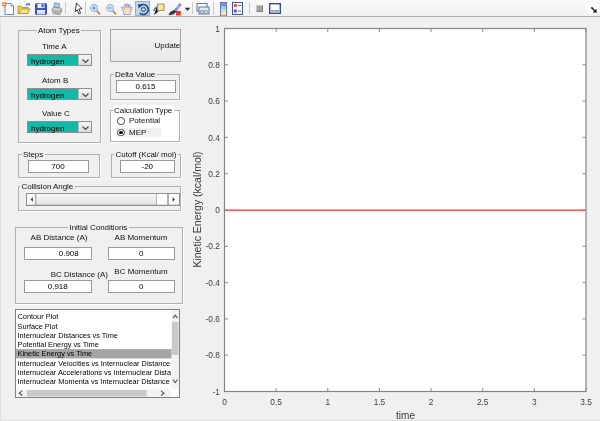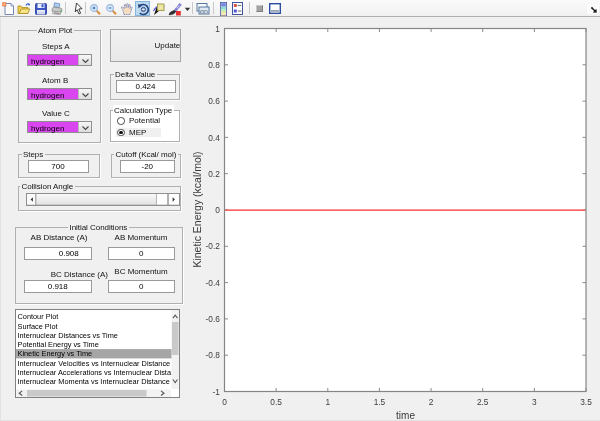--- a/index.html
+++ b/index.html
@@ -3,21 +3,21 @@
 <meta charset="utf-8">
 <style>
 html,body{margin:0;padding:0;}
 *{box-sizing:border-box;}
 body{width:600px;height:421px;background:#f0f0f0;font-family:"Liberation Sans",sans-serif;position:relative;overflow:hidden;box-shadow:inset 1px 0 0 #e2e2e2,inset 0 -1px 0 #e2e2e2;}
 .abs{position:absolute;}
 .panel{position:absolute;border:1px solid #b0b0b0;box-shadow:1px 1px 0 #fdfdfd, inset 1px 1px 0 #fdfdfd00;}
 .ptitle{position:absolute;top:-6px;background:#f0f0f0;font-size:8px;color:#111;padding:0 1.5px;white-space:nowrap;line-height:11px;letter-spacing:-0.05px;}
 .lbl{position:absolute;font-size:8px;color:#111;white-space:nowrap;}
 .edit{position:absolute;background:#fff;border:1px solid #999;font-size:8px;color:#000;text-align:center;line-height:12px;}
-.combo{position:absolute;background:#d946ef;border:1px solid #8f8f8f;}
+.combo{position:absolute;background:#14b8a6;border:1px solid #8f8f8f;}
 .combo .txt{position:absolute;left:3px;top:1.5px;font-size:8px;color:#000;line-height:10px;}
 .combo .btn{position:absolute;right:0;top:0;bottom:0;width:13px;background:linear-gradient(#f6f6f6,#dcdcdc);border-left:1px solid #bbb;}
 .combo .btn svg{position:absolute;left:2px;top:3px;}
 </style>
 </head>
 <body>
 
 <div class="abs" id="toolbar" style="left:0;top:0;width:600px;height:17px;background:linear-gradient(#fafafa,#f1f1f1);border-bottom:1px solid #aeaeae;">
     <svg style="position:absolute;left:2px;top:1.5px;" width="14" height="14" viewBox="0 0 14 14">
       <path d="M3 1.5 H9 L11.5 4 V12.5 H3 Z" fill="#fdfdff" stroke="#7787b8" stroke-width="1"></path>
@@ -182,23 +182,23 @@
     <text x="219.8" y="249.4" font-size="8.3px" fill="#3c3c3c" text-anchor="end" font-family="Liberation Sans">-0.2</text>
     <text x="219.8" y="285.70000000000005" font-size="8.3px" fill="#3c3c3c" text-anchor="end" font-family="Liberation Sans">-0.4</text>
     <text x="219.8" y="322" font-size="8.3px" fill="#3c3c3c" text-anchor="end" font-family="Liberation Sans">-0.6</text>
     <text x="219.8" y="358.3" font-size="8.3px" fill="#3c3c3c" text-anchor="end" font-family="Liberation Sans">-0.8</text>
     <text x="219.8" y="394.6" font-size="8.3px" fill="#3c3c3c" text-anchor="end" font-family="Liberation Sans">-1</text>
     <text x="405.5" y="418.5" font-size="10px" fill="#3a3a3a" text-anchor="middle" font-family="Liberation Sans">time</text>
     <text x="201.3" y="209.5" font-size="10.5px" fill="#3a3a3a" text-anchor="middle" font-family="Liberation Sans" transform="rotate(-90 201.3 209.5)">Kinetic Energy (kcal/mol)</text>
   </svg>
 
 <div class="panel" style="left:17.5px;top:30px;width:83px;height:112.5px;">
-  <div class="ptitle" style="left:18px;">Atom Plot</div>
-</div>
-<div class="lbl" style="left:42px;top:42px;">Steps A</div>
+  <div class="ptitle" style="left:18px;">Atom Types</div>
+</div>
+<div class="lbl" style="left:42px;top:42px;">Time A</div>
 <div class="combo" style="left:27px;top:54px;width:65px;height:12px;">
     <span class="txt">hydrogen</span>
     <span class="btn">
       <svg width="9" height="6" viewBox="0 0 9 6">
         <path d="M1.5 1.5 L4.5 4.5 L7.5 1.5" stroke="#444" stroke-width="1.1" fill="none"></path>
       </svg>
     </span>
   </div>
 <div class="lbl" style="left:42px;top:76px;">Atom B</div>
 <div class="combo" style="left:27px;top:88px;width:65px;height:12px;">
@@ -219,21 +219,21 @@
     </span>
   </div>
 
 <div class="abs" style="left:109.5px;top:29.3px;width:71.5px;height:33px;background:linear-gradient(#f2f2f2,#e8e8e8);border:1px solid #a5a5a5;">
   <div style="position:absolute;width:100%;text-align:center;top:11px;font-size:8px;color:#111;padding-left:44px;">Update</div>
 </div>
 
 <div class="panel" style="left:109.5px;top:73.5px;width:70px;height:26px;">
   <div class="ptitle" style="left:3px;">Delta Value</div>
 </div>
-<div class="edit" style="left:115.5px;top:79.5px;width:60px;height:13px;">0.424</div>
+<div class="edit" style="left:115.5px;top:79.5px;width:60px;height:13px;">0.615</div>
 
 <div class="panel" style="left:109.5px;top:109.5px;width:70px;height:32px;background:#fff;">
   <div class="ptitle" style="left:2px;background:#fff;">Calculation Type</div>
 </div>
 <div class="abs" style="left:117.3px;top:117.2px;width:7.5px;height:7.5px;border:1px solid #444;border-radius:50%;background:#fff;"></div>
 <div class="lbl" style="left:129px;top:116px;background:#fff;">Potential</div>
 <div class="abs" style="left:116px;top:127.5px;width:45px;height:9px;background:#f0f0f0;"></div>
 <div class="abs" style="left:117.3px;top:128.5px;width:7.5px;height:7.5px;border:1px solid #444;border-radius:50%;background:#fff;"></div>
 <div class="abs" style="left:119.4px;top:130.6px;width:3.4px;height:3.4px;border-radius:50%;background:#111;"></div>
 <div class="lbl" style="left:129px;top:127.5px;">MEP</div>

